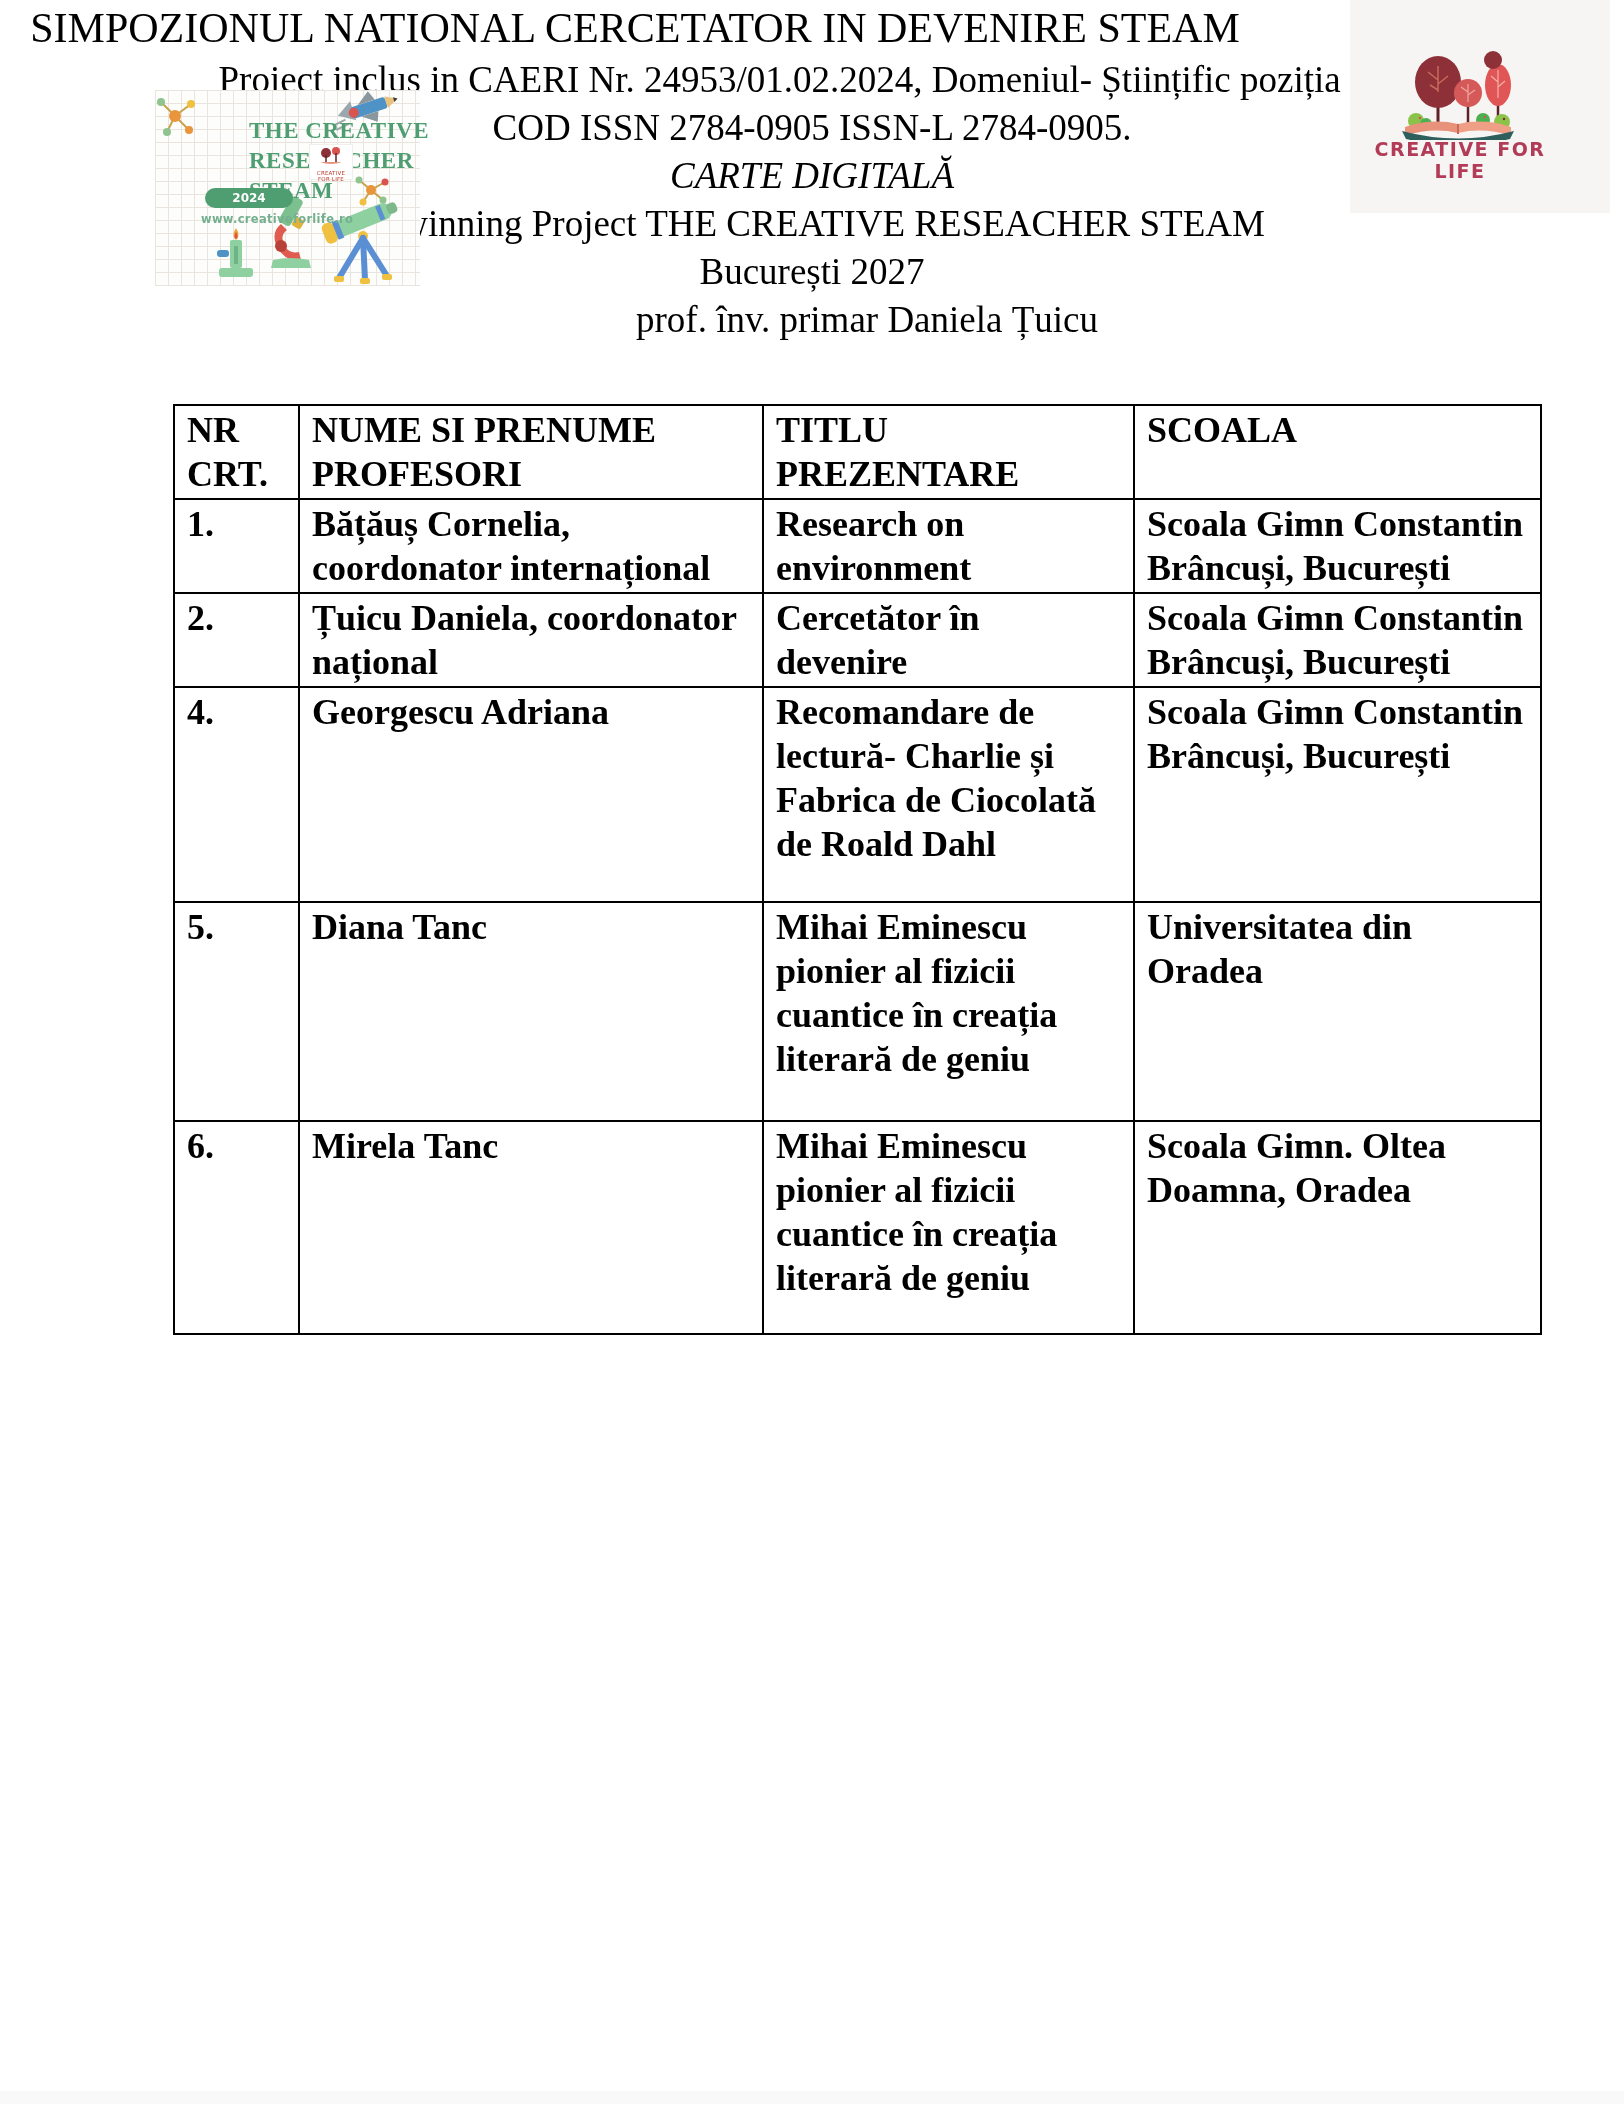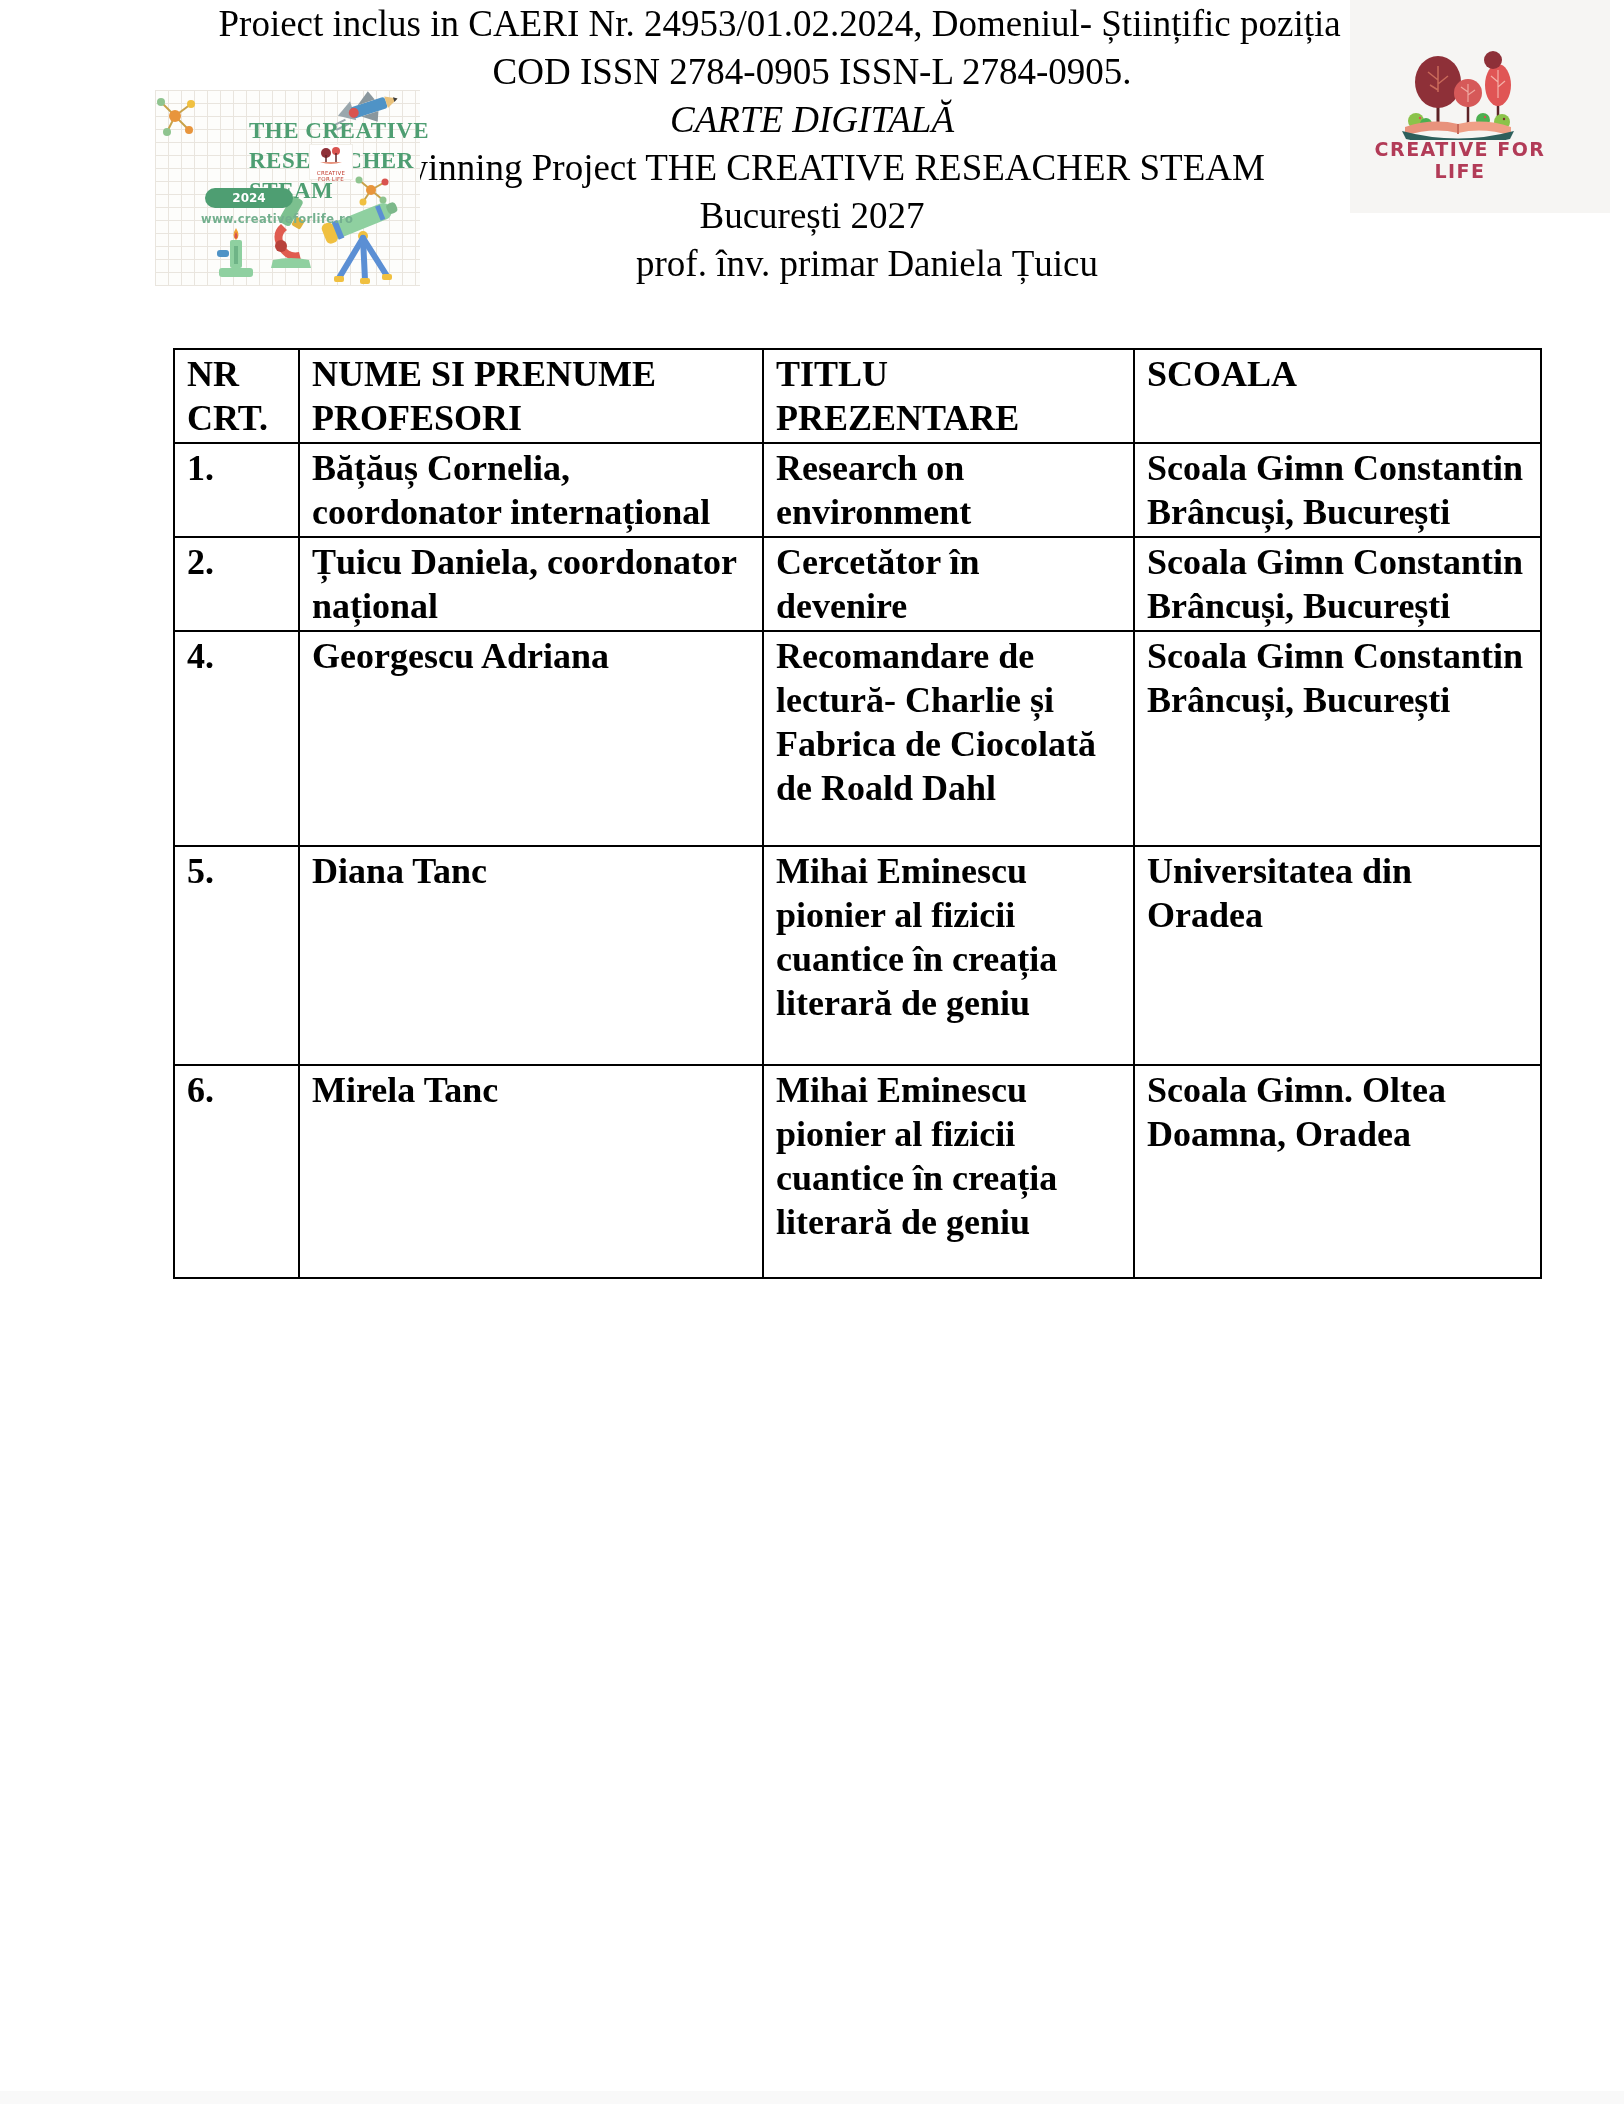--- a/index.html
+++ b/index.html
@@ -225,20 +225,21 @@
 
       <path d="M55,127 Q82,118 108,124 L108,133 Q82,127 55,136 Z" fill="#e8927c"></path>
       <path d="M161,127 Q134,118 108,124 L108,133 Q134,127 161,136 Z" fill="#ef9f86"></path>
       <path d="M52,131 Q108,146 164,131 L160,139 Q108,151 56,139 Z" fill="#2e5f5c"></path>
       <line x1="108" y1="124" x2="108" y2="134" stroke="#c96a5a" stroke-width="2"></line>
     </svg>
     <div class="lr-label">CREATIVE FOR LIFE</div>
   </div>
 
   <div class="doc">
+    <h2 class="h-simpozion">SIMPOZIONUL NATIONAL CERCETATOR IN DEVENIRE STEAM</h2>
     <p class="p-line p-caeri">Proiect inclus in CAERI Nr. 24953/01.02.2024, Domeniul- Științific poziția 458</p>
     <p class="p-line p-bold">COD ISSN 2784-0905 ISSN-L 2784-0905.</p>
     <p class="p-line p-bolditalic">CARTE DIGITALĂ</p>
     <p class="p-line">E twinning Project THE CREATIVE RESEACHER STEAM</p>
     <p class="p-line">București 2027</p>
     <p class="p-line p-coord2">prof. înv. primar  Daniela Țuicu</p>
 
     <table class="toc-table">
       <colgroup>
           <col class="c1">

